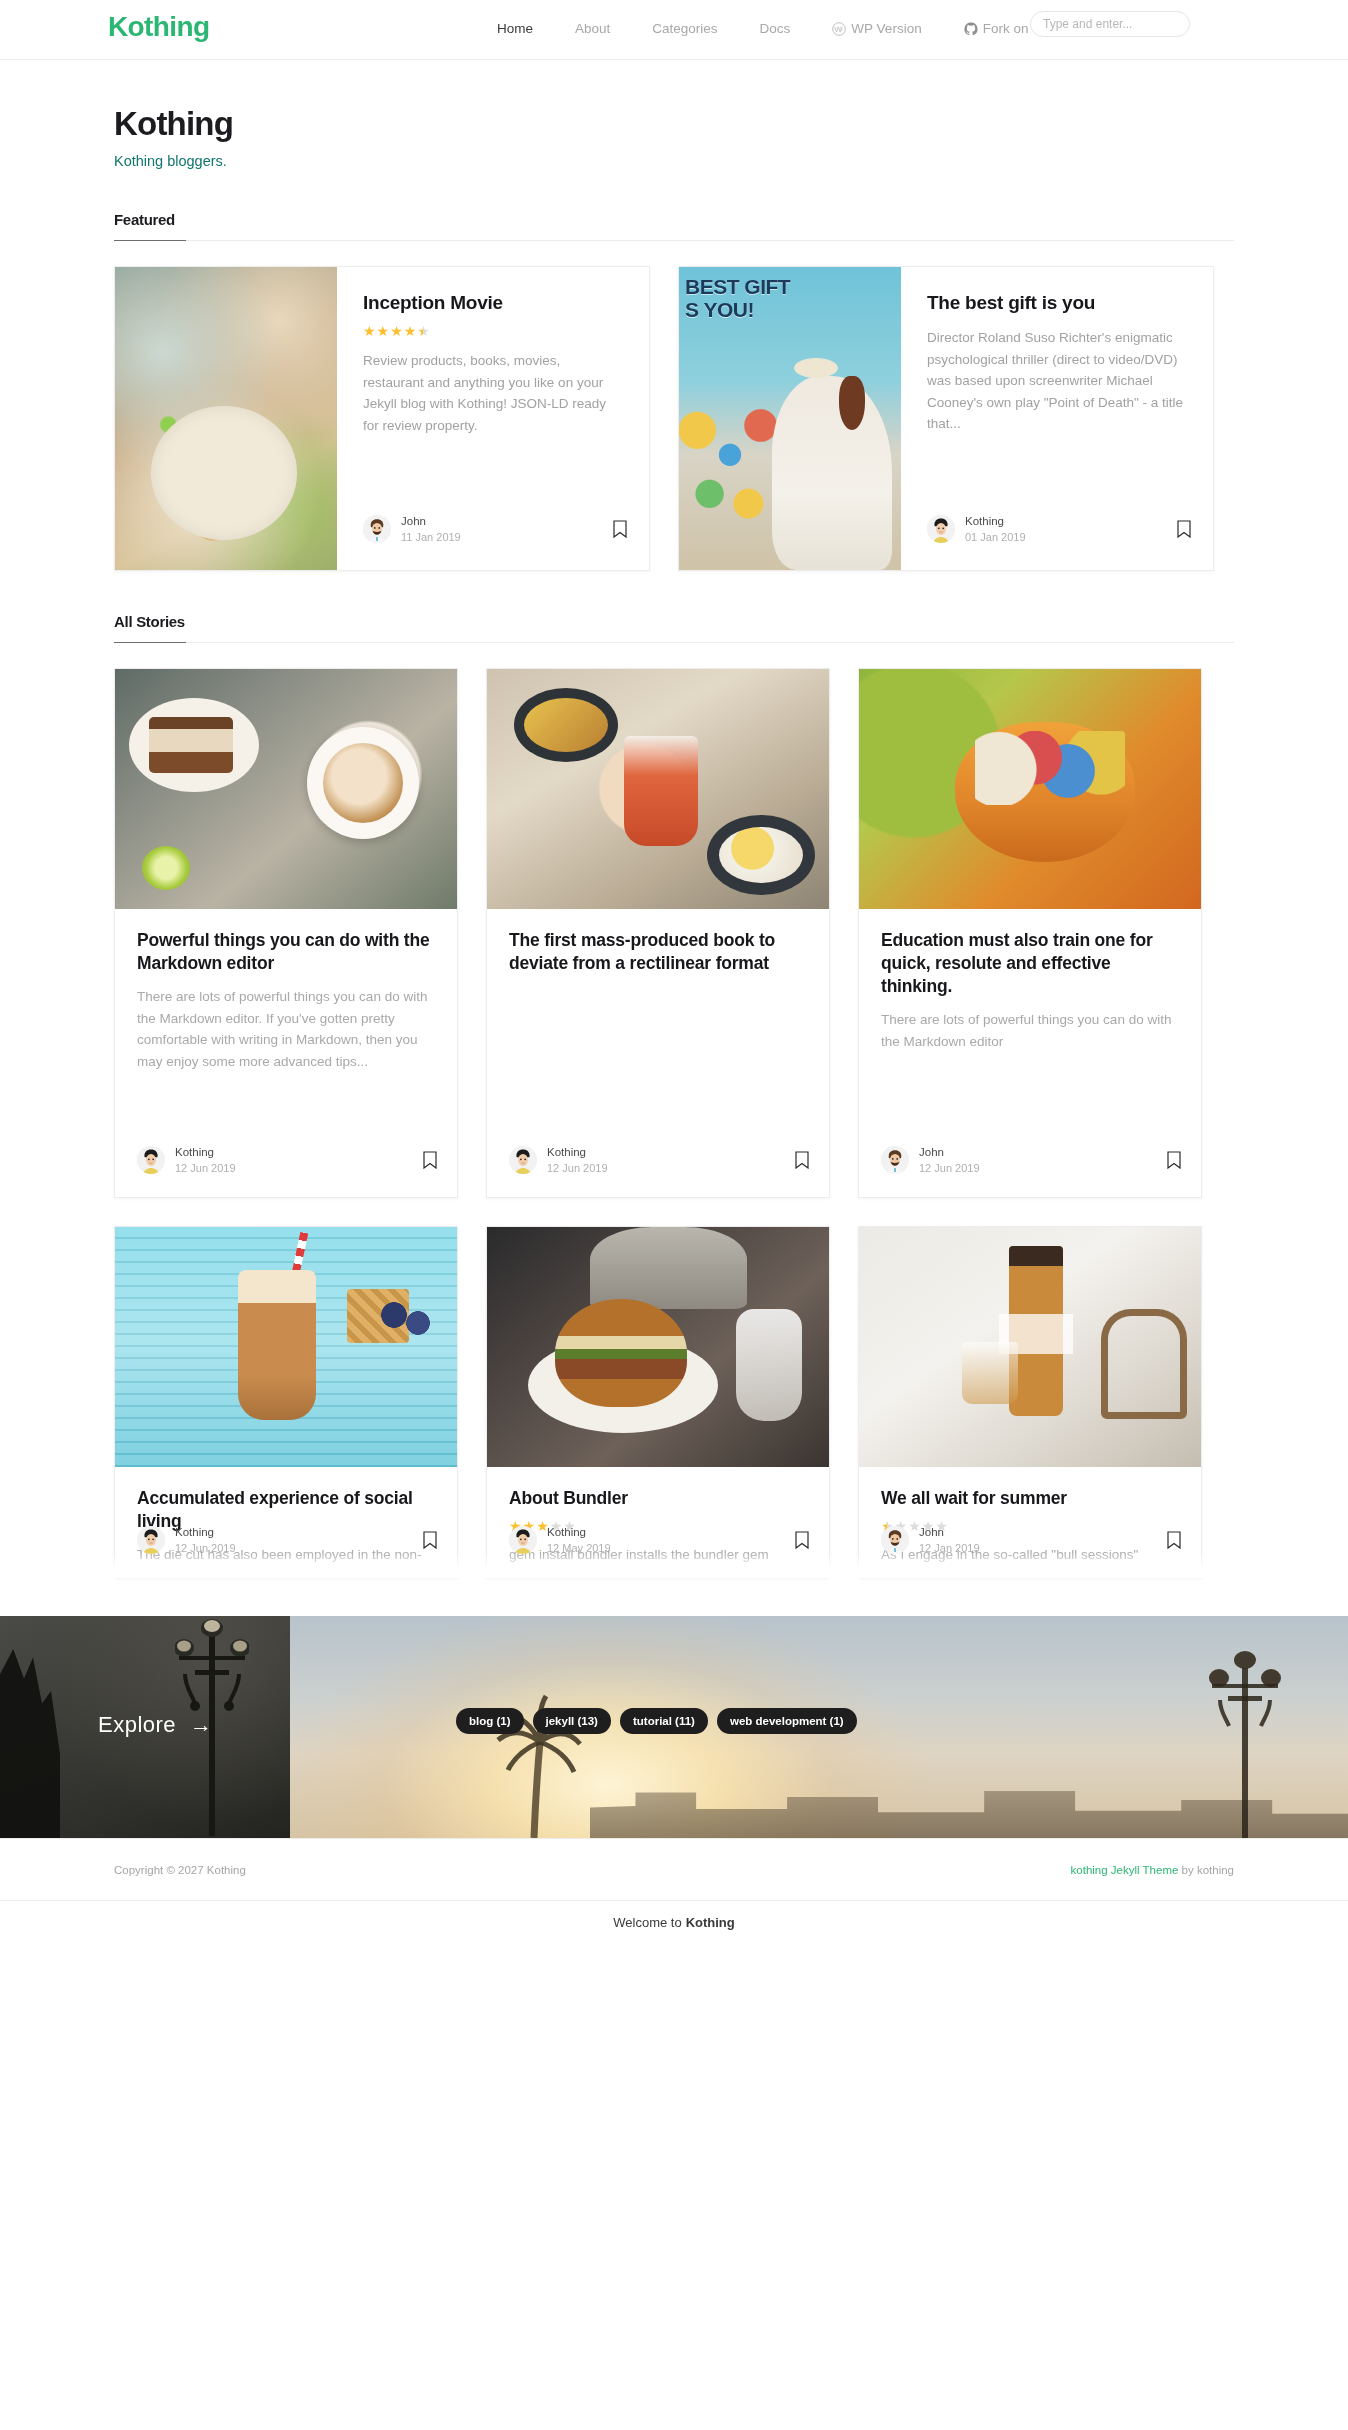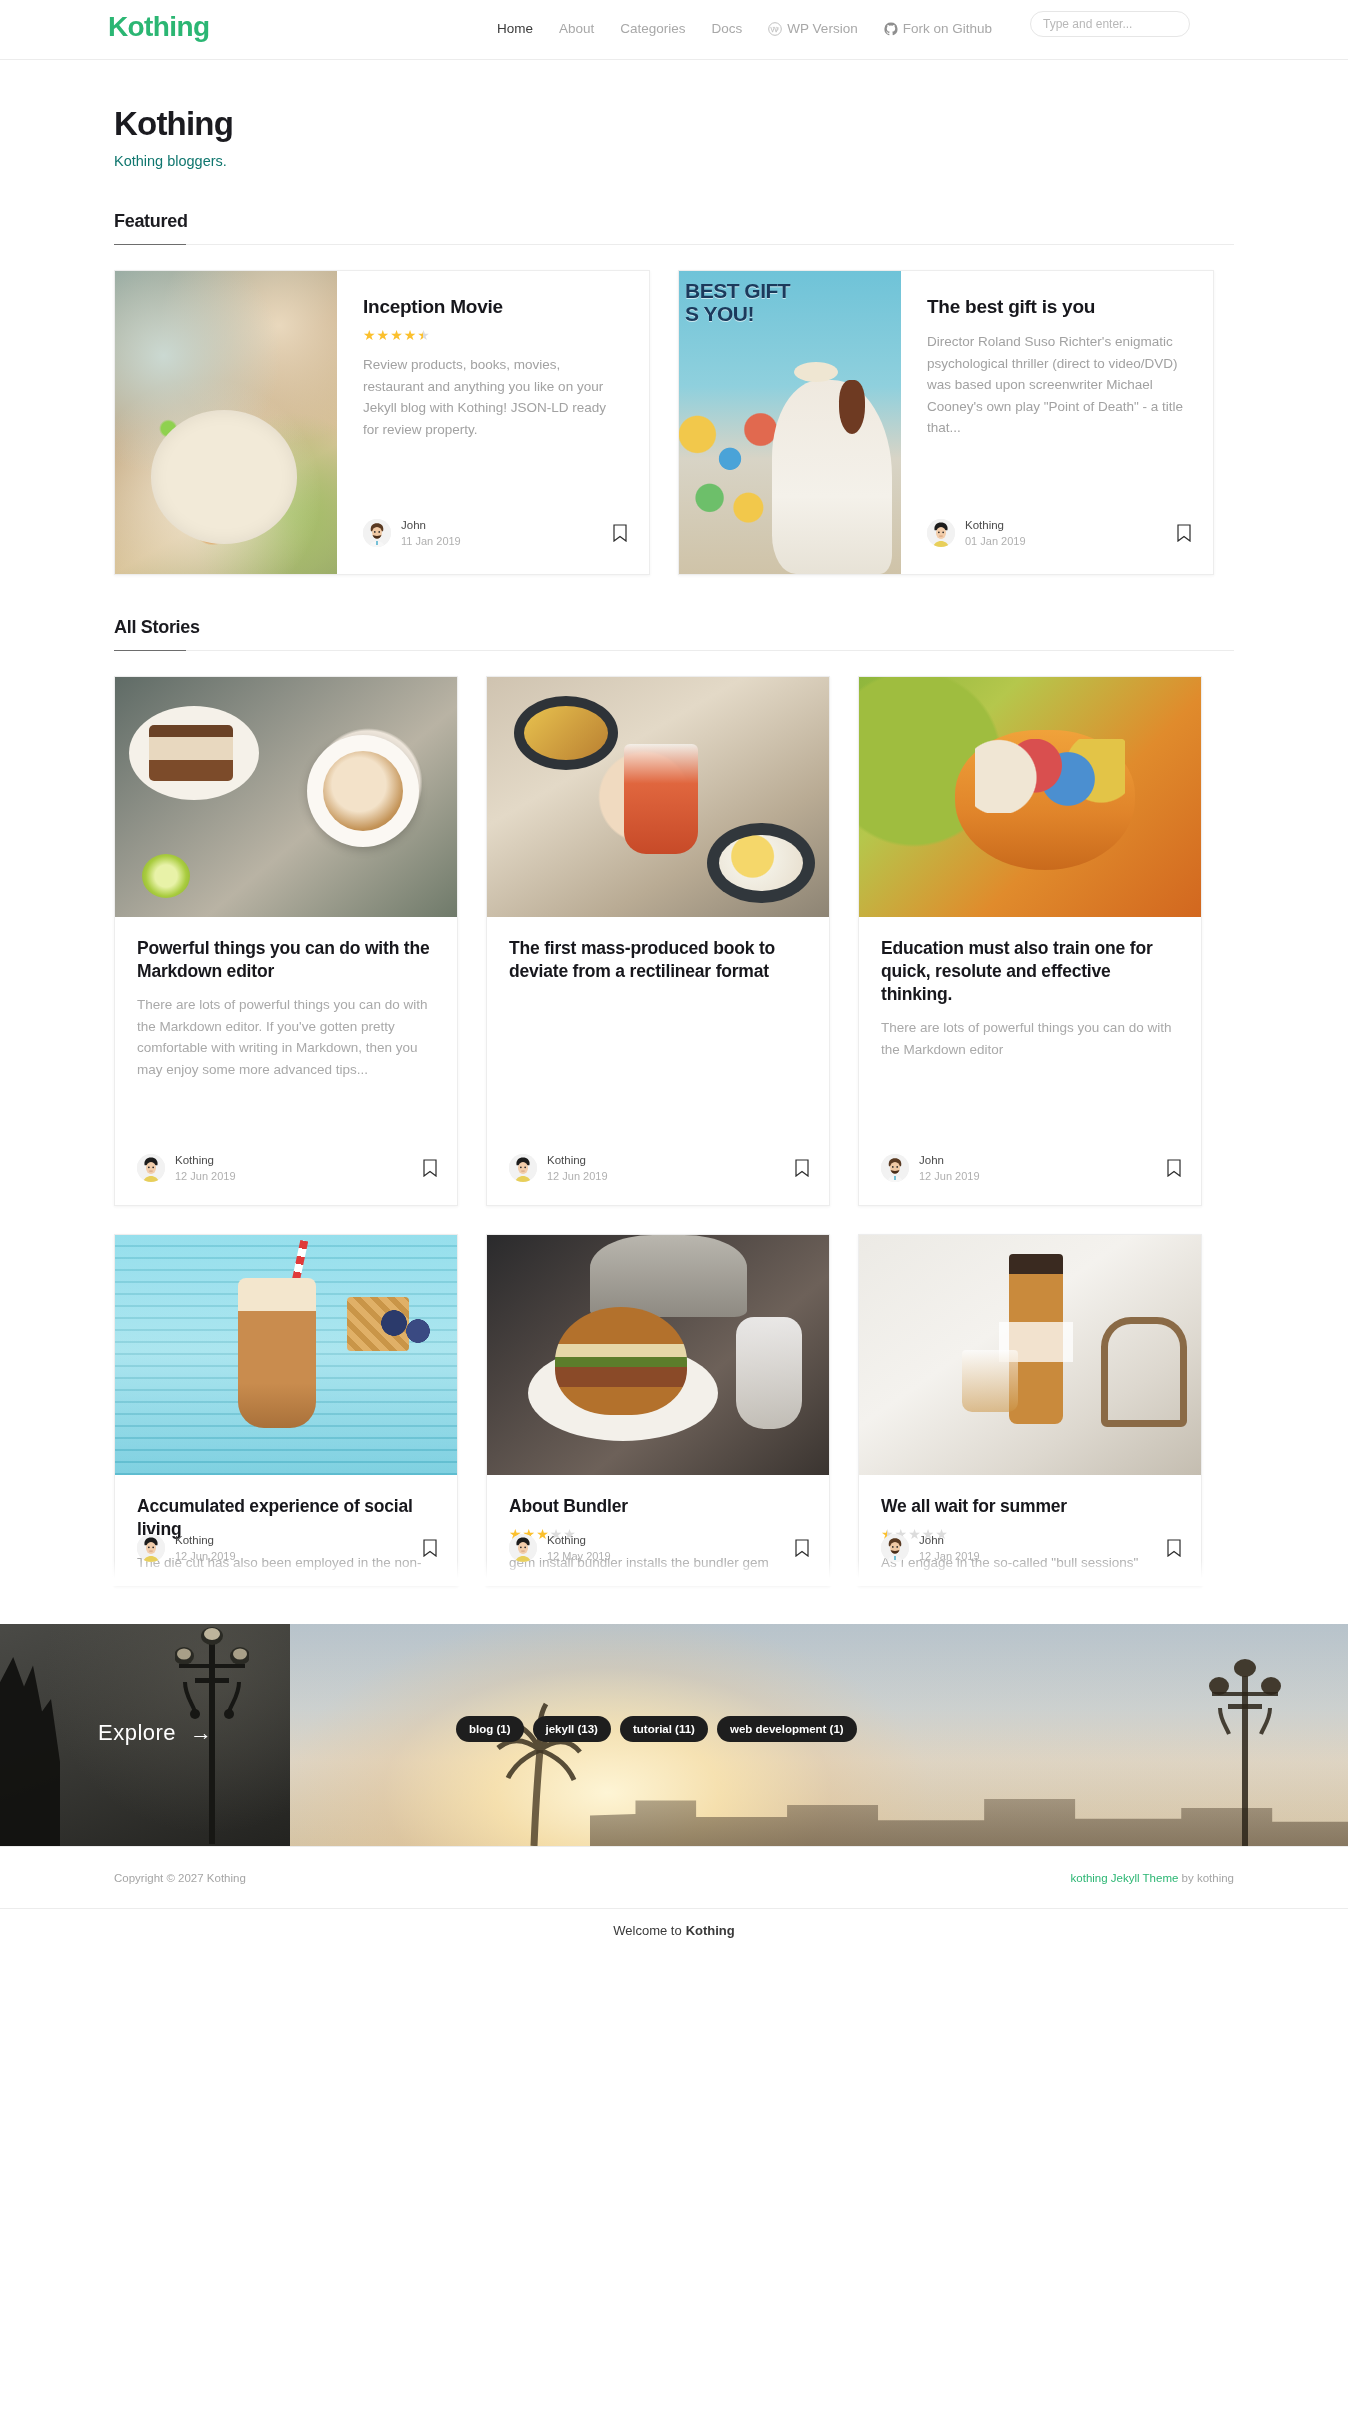--- a/index.html
+++ b/index.html
@@ -31,21 +31,21 @@
     letter-spacing: -0.6px;
     text-decoration: none;
     line-height: 34px;
   }
   .nav {
     position: absolute;
     left: 497px;
     top: 20px;
     display: flex;
     align-items: center;
-    gap: 0;
+    gap: 16px;
   }
   .nav a {
     font-size: 13.5px;
     color: #a8a8a8;
     text-decoration: none;
     margin-right: 26px;
     white-space: nowrap;
     display: inline-flex;
     align-items: center;
     line-height: 18px;
@@ -88,21 +88,21 @@
     color: #0f766e;
     margin-top: 10px;
   }
 
   .section-head {
     margin-top: 42px;
     position: relative;
     padding-bottom: 13px;
   }
   .section-head h2 {
-    font-size: 18px;
+    font-size: 15px;
     font-weight: bold;
     color: #1b1b20;
     letter-spacing: -0.3px;
   }
   .section-head .rule {
     position: absolute;
     left: 0; right: 0; bottom: 0;
     height: 1px;
     background: #ececec;
   }

